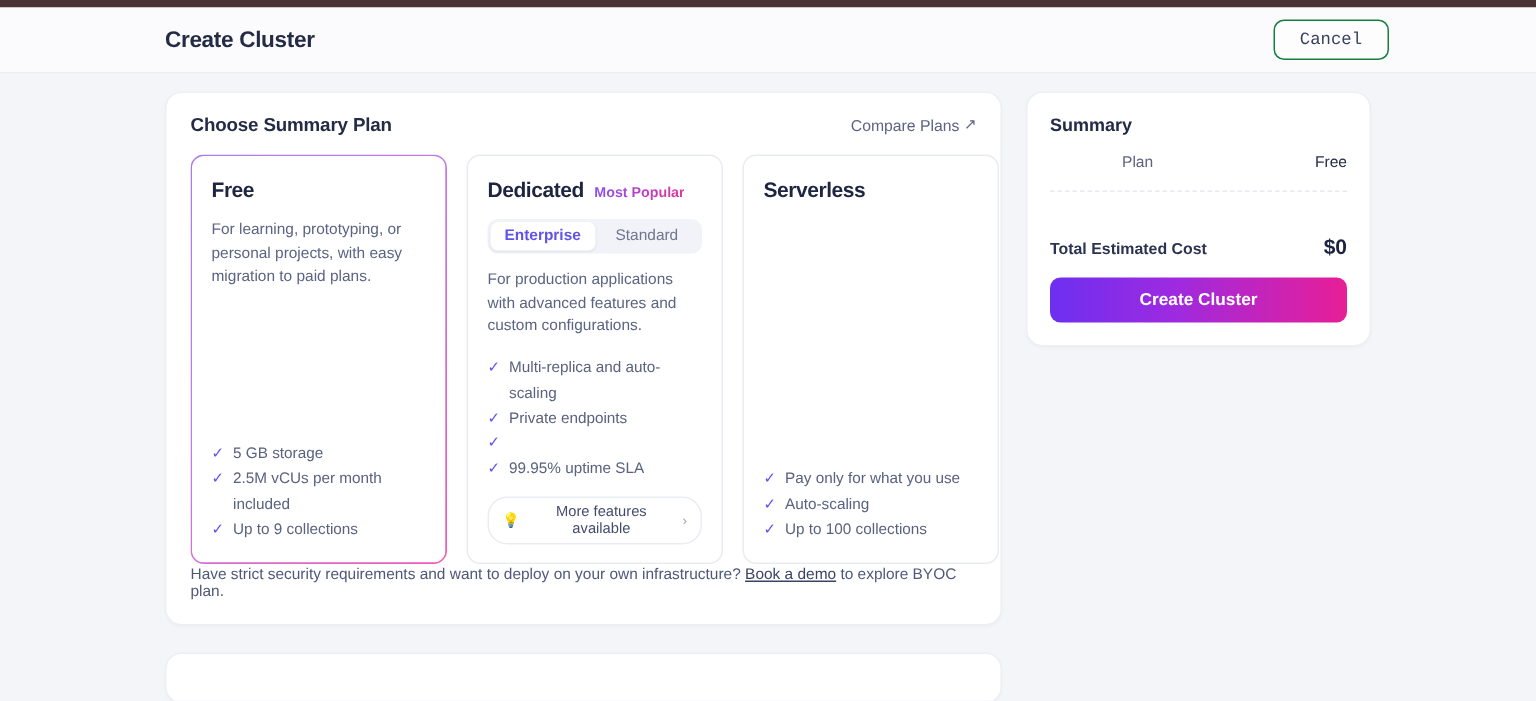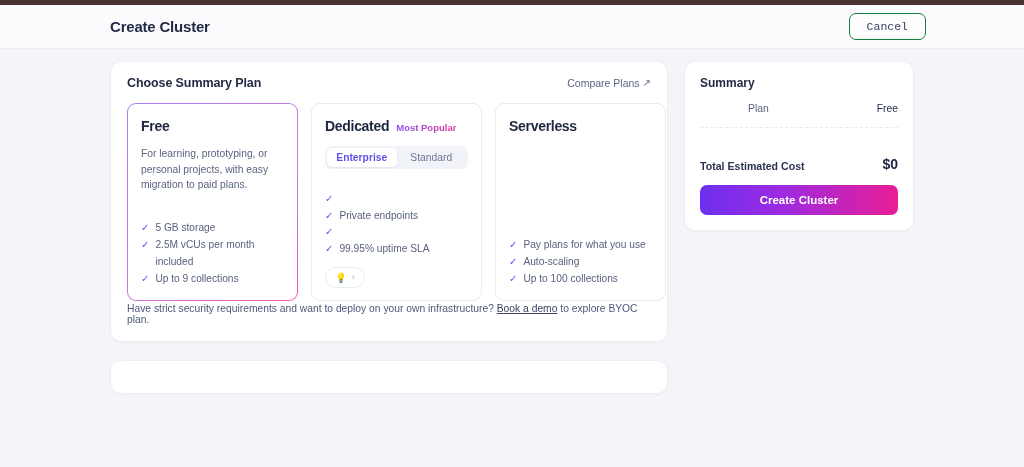--- a/index.html
+++ b/index.html
@@ -346,50 +346,53 @@
 
           <div class="plan-card">
             <div class="plan-title-row">
               <span class="plan-name">Dedicated</span>
               <span class="badge-popular">Most Popular</span>
             </div>
             <div class="seg-toggle">
               <div class="seg-opt active">Enterprise</div>
               <div class="seg-opt">Standard</div>
             </div>
+            <div class="plan-desc">For production applications with advanced features and custom configurations.</div>
             <ul class="feature-list">
               <li class="feature-item">
                 <span class="check-icon">✓</span>
+                <span>Multi-replica and auto-scaling</span>
               </li>
               <li class="feature-item">
                 <span class="check-icon">✓</span>
                 <span>Private endpoints</span>
               </li>
               <li class="feature-item">
                 <span class="check-icon">✓</span>
               </li>
               <li class="feature-item">
                 <span class="check-icon">✓</span>
                 <span>99.95% uptime SLA</span>
               </li>
             </ul>
             <button class="more-features-btn">
               <span class="bulb-icon">💡</span>
+              <span>More features available</span>
               <span class="chev-right">›</span>
             </button>
           </div>
 
           <div class="plan-card">
             <div class="plan-title-row">
               <span class="plan-name">Serverless</span>
             </div>
             <ul class="feature-list">
               <li class="feature-item">
                 <span class="check-icon">✓</span>
-                <span>Pay plans for what you use</span>
+                <span>Pay only for what you use</span>
               </li>
               <li class="feature-item">
                 <span class="check-icon">✓</span>
                 <span>Auto-scaling</span>
               </li>
               <li class="feature-item">
                 <span class="check-icon">✓</span>
                 <span>Up to 100 collections</span>
               </li>
             </ul>

